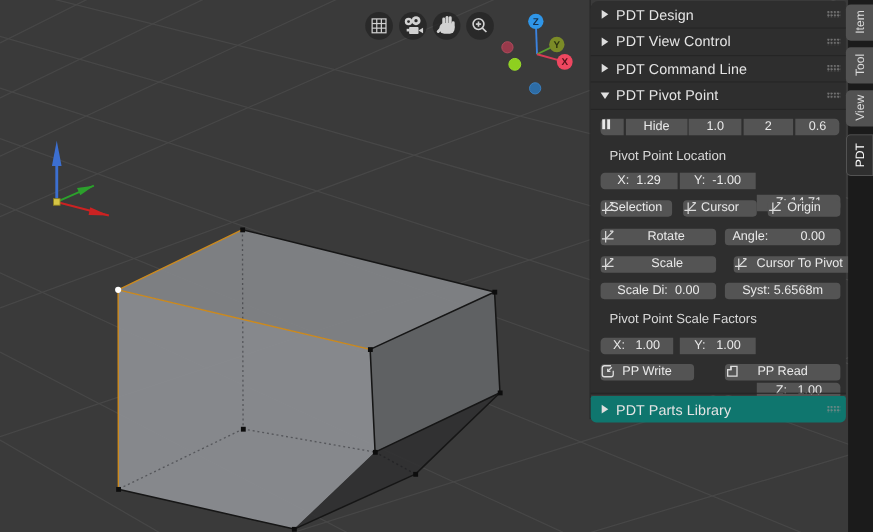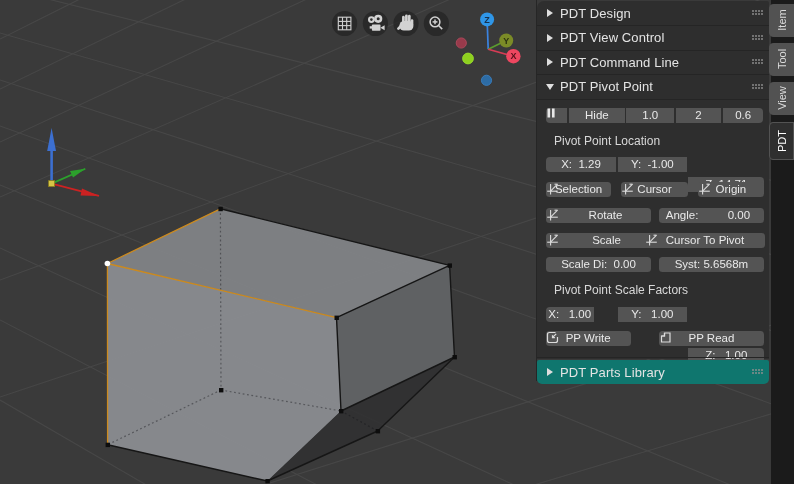--- a/index.html
+++ b/index.html
@@ -235,32 +235,32 @@
         <span style="float:right;margin-right:14px">0.00</span>
       </div>
 <div class="btn" style="left:8.7px;top:232px;width:105.7px;"><svg width="14" height="13" style="vertical-align:-2.5px;margin-right:2px">
           <g stroke="#dcdcdc" stroke-width="1.1" fill="none">
             <line x1="1.2" y1="9.2" x2="11.8" y2="9.2"></line>
             <line x1="4.6" y1="2" x2="4.6" y2="12.5"></line>
             <line x1="4.6" y1="9.2" x2="11.5" y2="2.2"></line>
             <line x1="8.5" y1="2.2" x2="11.5" y2="2.2"></line>
           </g>
         </svg><span style="margin-left:16px">Scale</span></div>
-<div class="btn" style="left:108px;top:232px;width:120px;text-align:center;"><svg width="14" height="13" style="vertical-align:-2.5px;margin-right:2px">
+<div class="btn" style="left:130px;top:232px;width:120px;text-align:center;"><svg width="14" height="13" style="vertical-align:-2.5px;margin-right:2px">
           <g stroke="#dcdcdc" stroke-width="1.1" fill="none">
             <line x1="1.2" y1="9.2" x2="11.8" y2="9.2"></line>
             <line x1="4.6" y1="2" x2="4.6" y2="12.5"></line>
             <line x1="4.6" y1="9.2" x2="11.5" y2="2.2"></line>
             <line x1="8.5" y1="2.2" x2="11.5" y2="2.2"></line>
           </g>
         </svg>Cursor To Pivot</div>
 <div class="btn" style="left:8.7px;top:256px;width:105.7px;">Scale Di:&nbsp;&nbsp;0.00</div>
 <div class="btn" style="left:121.8px;top:256px;width:105.3px;">Syst: 5.6568m</div>
 <div class="lbl" style="left:17px;top:282px;">Pivot Point Scale Factors</div>
-<div class="btn" style="left:8.7px;top:305.5px;width:48px;border-radius:4px 0 0 4px;text-align:center;">X:&nbsp;&nbsp;&nbsp;1.00</div>
+<div class="btn" style="left:8.7px;top:305.5px;width:66px;border-radius:4px 0 0 4px;text-align:center;">X:&nbsp;&nbsp;&nbsp;1.00</div>
 <div class="btn" style="left:80.6px;top:305.5px;width:69.5px;border-radius:0;">Y:&nbsp;&nbsp;&nbsp;1.00</div>
 <div class="btn" style="left:151.4px;top:305.5px;width:75.7px;border-radius:0 4px 4px 0;margin-top:41px;">Z:&nbsp;&nbsp;&nbsp;1.00</div>
 <div class="btn" style="left:8.7px;top:330px;width:85px;"><svg width="13" height="13" style="vertical-align:-2.5px;margin-right:4px">
           <g stroke="#dcdcdc" stroke-width="1.2" fill="none">
             <path d="M 9.5 1.5 L 3.5 1.5 Q 1.5 1.5 1.5 3.5 L 1.5 9.5 Q 1.5 11.5 3.5 11.5 L 9.5 11.5 Q 11.5 11.5 11.5 9.5 L 11.5 6"></path>
             <line x1="10.2" y1="2.8" x2="6.6" y2="6.4"></line>
             <path d="M 6.5 4.2 L 6.5 6.6 L 8.9 6.6"></path>
           </g>
         </svg>PP Write</div>
 <div class="btn" style="left:121.8px;top:330px;width:105.3px;"><svg width="13" height="13" style="vertical-align:-2.5px;margin-right:4px">

